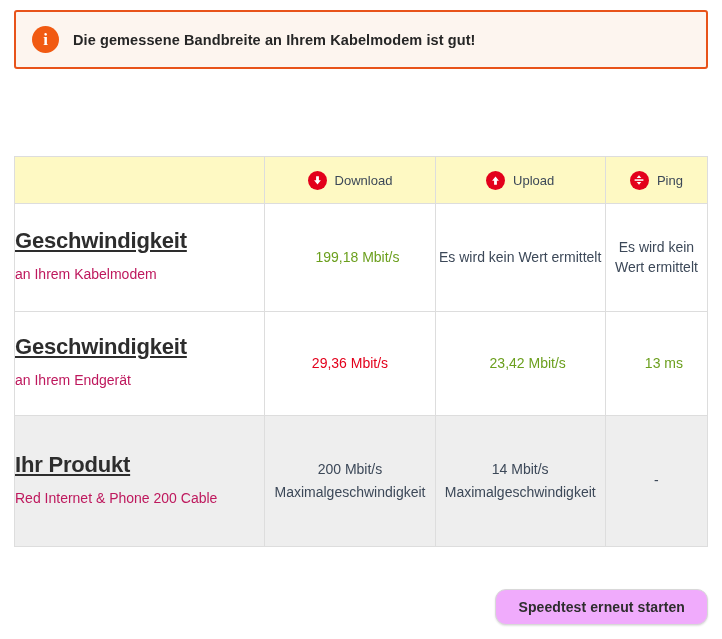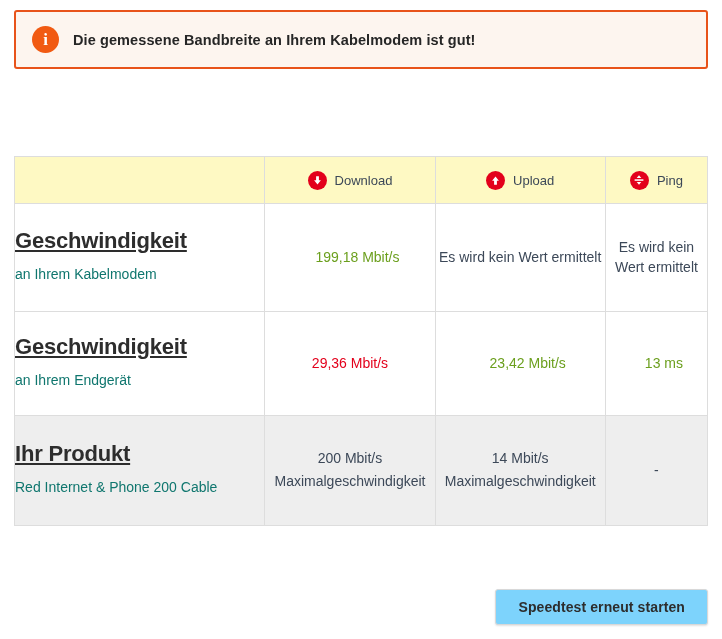--- a/index.html
+++ b/index.html
@@ -113,21 +113,21 @@
   .row-title {
     font-size: 22px;
     font-weight: bold;
     color: #2d2d2d;
     letter-spacing: -0.2px;
     line-height: 1.15;
     text-decoration: underline;
   }
   .row-sub {
     font-size: 14px;
-    color: #0f766e;
+    color: #be185d;
     margin-top: 9px;
     line-height: 1.75;
     max-width: 215px;
   }
 
   .val-cell {
     text-align: center;
     padding: 12px 10px;
     font-size: 14px;
     color: #3c4858;
@@ -139,35 +139,35 @@
     display: block;
     font-size: 14px;
     color: #3c4858;
     margin-top: 3px;
   }
 
   .row-1 td, .row-2 td { background: #ffffff; }
   .row-3 td { background: #eeeeee; }
   .row-1 { height: 108px; }
   .row-2 { height: 104px; }
-  .row-3 { height: 110px; }
+  .row-3 { height: 131px; }
 
   
   .footer {
     position: absolute;
     left: 14px;
     top: 589px;
     width: 694px;
     display: flex;
     justify-content: flex-end;
   }
   .restart-btn {
-    background: #7dd3fc;
+    background: #f0abfc;
     border: 1px solid #d8d8d8;
-    border-radius: 3px;
+    border-radius: 11px;
     box-shadow: 0 1px 2px rgba(0,0,0,0.12);
     font-family: "Liberation Sans", sans-serif;
     font-size: 14px;
     font-weight: bold;
     color: #2d2d2d;
     padding: 9px 22px;
     cursor: pointer;
     letter-spacing: 0.1px;
   }
 </style>

